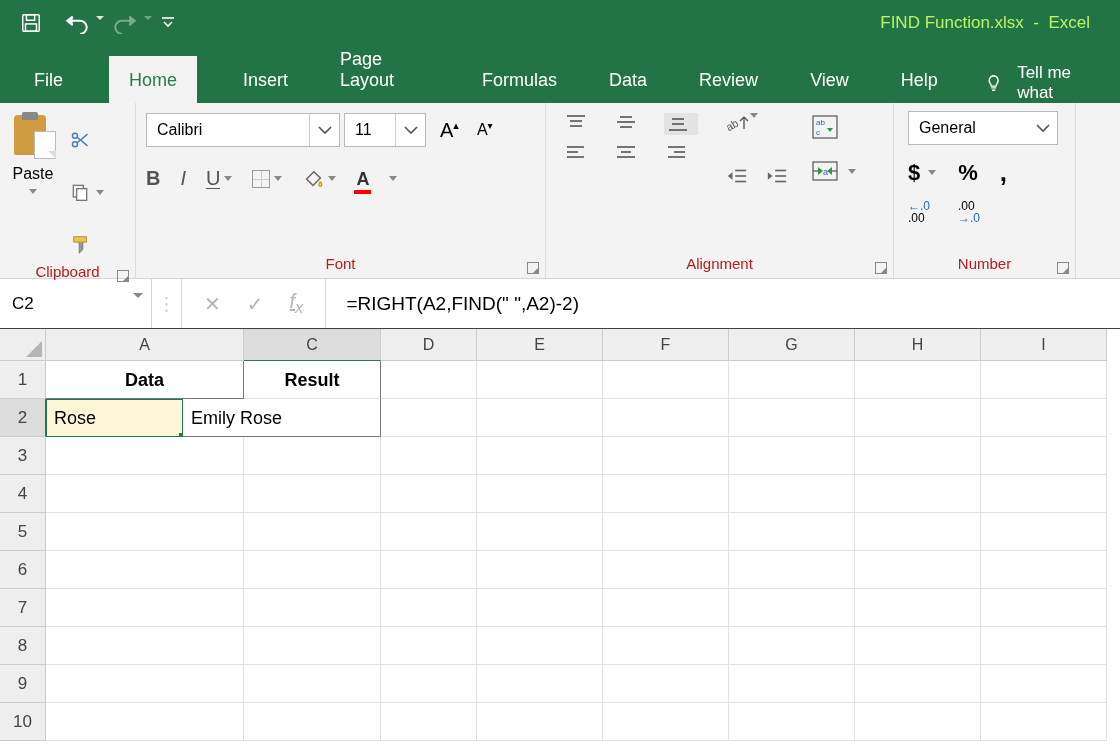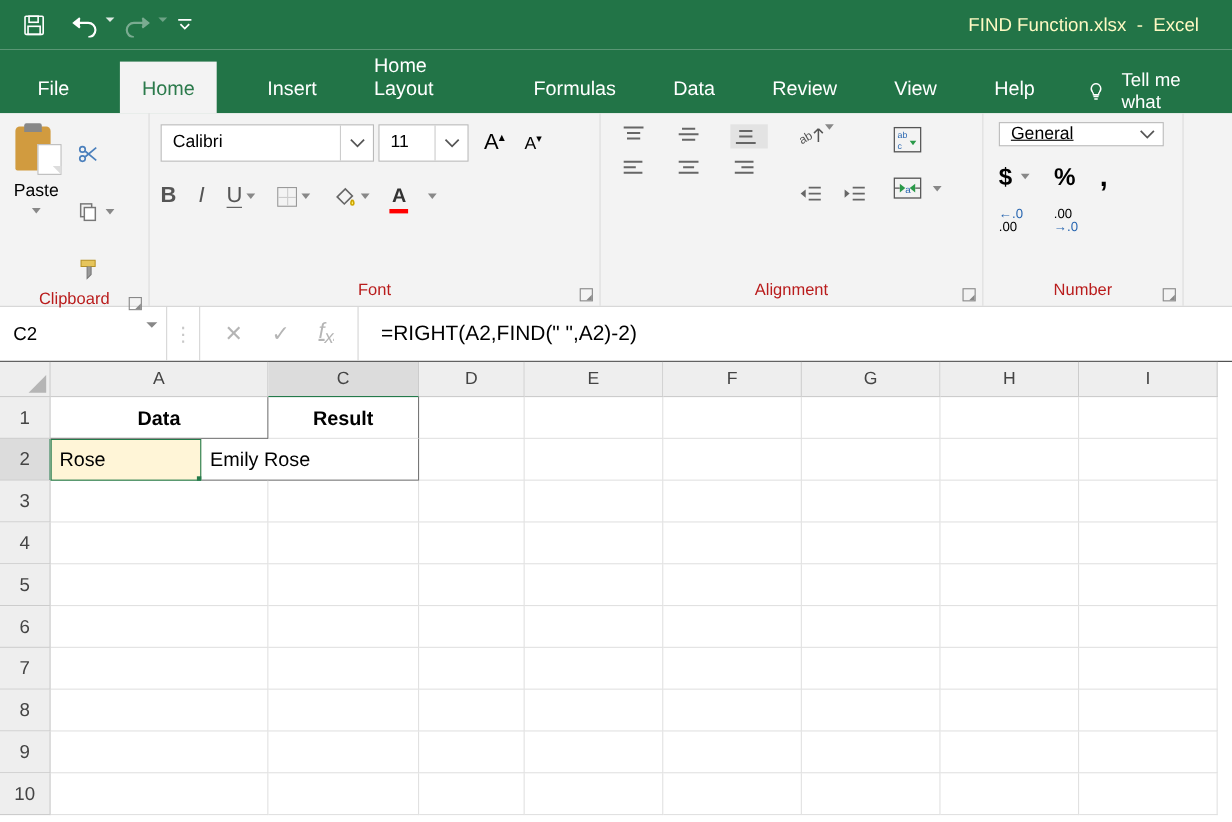--- a/index.html
+++ b/index.html
@@ -11,21 +11,21 @@
     height: 747px;
     overflow: hidden;
   }
 
   
   .title-bar {
     background:#227447;
     height:45px;
     display:flex;
     align-items:center;
-    color:#fef9c3;
+    color:#bef264;
     padding:0 20px;
   }
   .title-bar .qat { display:flex; align-items:center; gap:22px; }
   .title-bar .title { flex:1; text-align:right; font-size:17px; font-weight:300; padding-right:10px;}
   .qat-icon { position:relative; }
   .dd-caret { position:absolute; right:-14px; top:4px; width:0;height:0;border-left:4px solid transparent;border-right:4px solid transparent;border-top:4px solid rgba(255,255,255,.85); }
 
   
   .tabs {
     background:#227447;
@@ -94,21 +94,21 @@
   .align-grid{display:grid;grid-template-columns:repeat(3,34px);gap:8px 16px;padding:6px 8px 0 8px;}
   .align-grid svg{width:24px;height:18px;}
   .align-extra{display:flex;flex-direction:column;gap:16px;padding:6px 0 0 20px;}
   .indent-row{display:flex;gap:18px;}
 
   .wrap-col{display:flex;flex-direction:column;gap:22px;padding:8px 0 0 24px;}
   .merge-btn{display:flex;align-items:center;gap:10px;}
 
   
   .number-col{display:flex;flex-direction:column;gap:12px;padding:4px 0 0 4px;}
-  .number-combo{background:#fff;border:1px solid #b9b9b9;height:22px;width:150px;display:flex;align-items:center;justify-content:space-between;padding:0 0 0 10px;font-size:16px;text-decoration:underline;}
+  .number-combo{background:#fff;border:1px solid #b9b9b9;height:34px;width:150px;display:flex;align-items:center;justify-content:space-between;padding:0 0 0 10px;font-size:16px;}
   .num-row{display:flex;gap:22px;align-items:center;}
   .dec-row{display:flex;gap:28px;}
 
   
   .formula-bar{height:50px;display:flex;border-bottom:1px solid #404040;}
   .name-box{width:152px;border-right:1px solid #d5d5d5;display:flex;align-items:center;padding-left:12px;font-size:17px;position:relative;}
   .name-box .dd{position:absolute;right:8px;top:14px;width:0;height:0;border-left:5px solid transparent;border-right:5px solid transparent;border-top:5px solid #888;}
   .fx-btns{display:flex;align-items:center;padding:0 22px;gap:26px;border-right:1px solid #d5d5d5;}
   .fx-btns span{color:#b5b5b5;font-size:20px;}
   .fx-label{font-style:italic;color:#888;font-size:17px;text-decoration:underline;}
@@ -171,21 +171,21 @@
   </div>
   <div class="title">
     <span>FIND Function.xlsx</span>&nbsp;&nbsp;-&nbsp;&nbsp;<span>Excel</span>
   </div>
 </div>
 
 <div class="tabs">
   <div class="tab">File</div>
   <div class="tab active">Home</div>
   <div class="tab">Insert</div>
-  <div class="tab">Home Layout</div>
+  <div class="tab">Page Layout</div>
   <div class="tab">Formulas</div>
   <div class="tab">Data</div>
   <div class="tab">Review</div>
   <div class="tab">View</div>
   <div class="tab">Help</div>
   <div class="tell-me">
     <svg width="22" height="22" viewBox="0 0 24 24" fill="none" stroke="#fff" stroke-width="1.6">
         <path d="M9 18h6M10 21h4M12 3a6 6 0 0 0-4 10c1 1 1 2 1 3h6c0-1 0-2 1-3a6 6 0 0 0-4-10z"></path>
       </svg>
     <span style="font-size:17px;">Tell me what</span>

